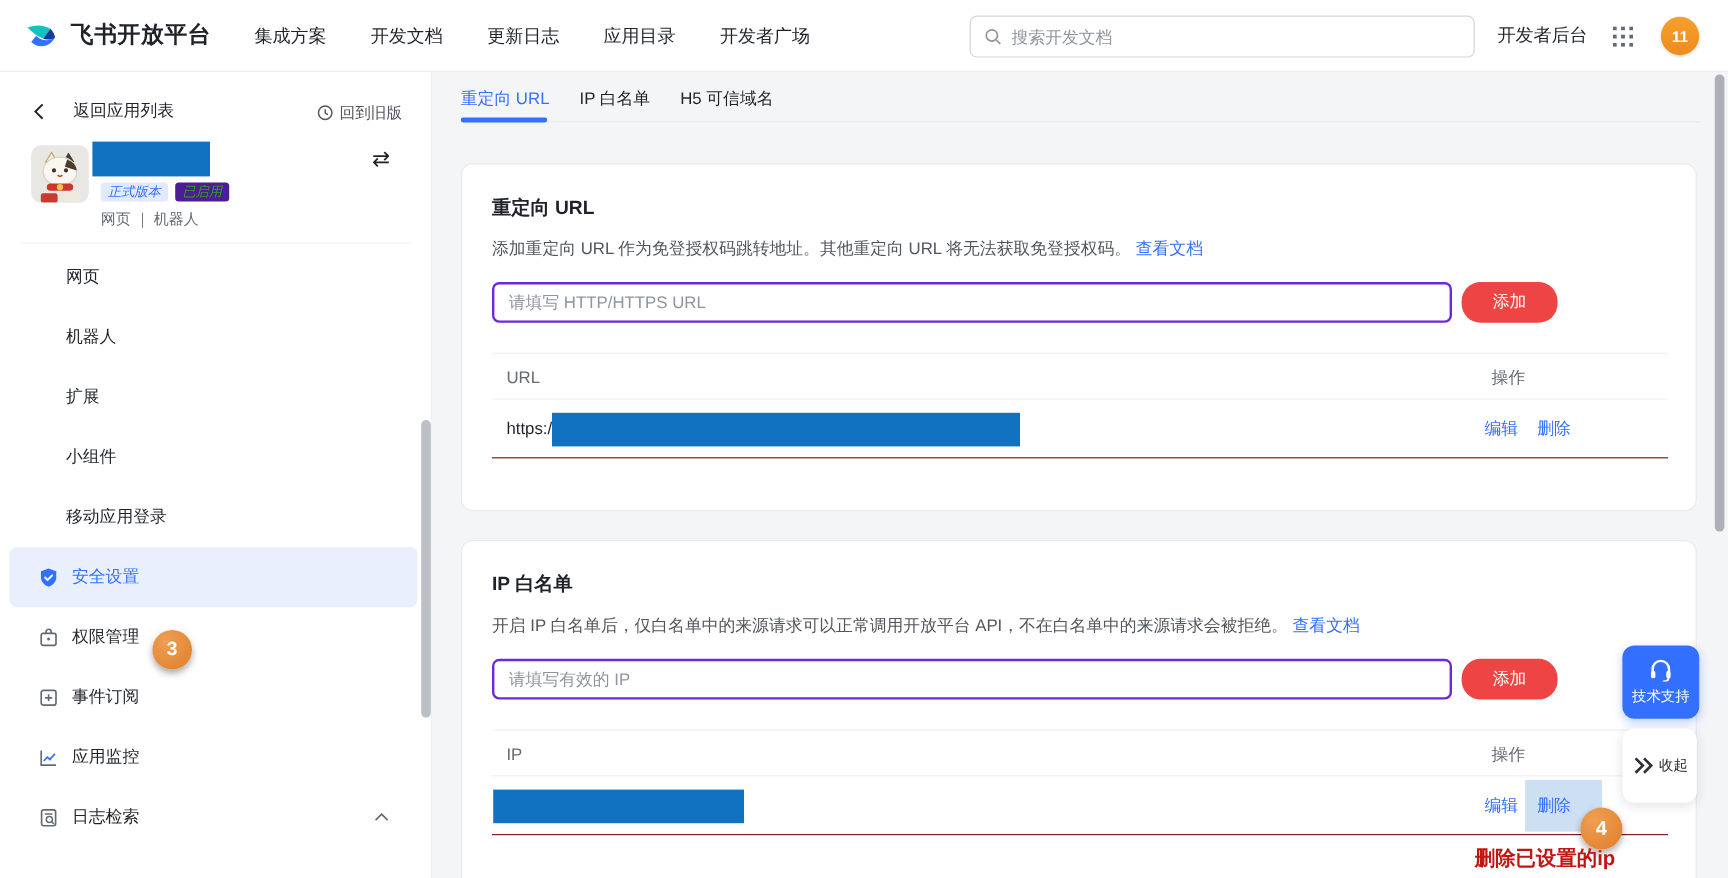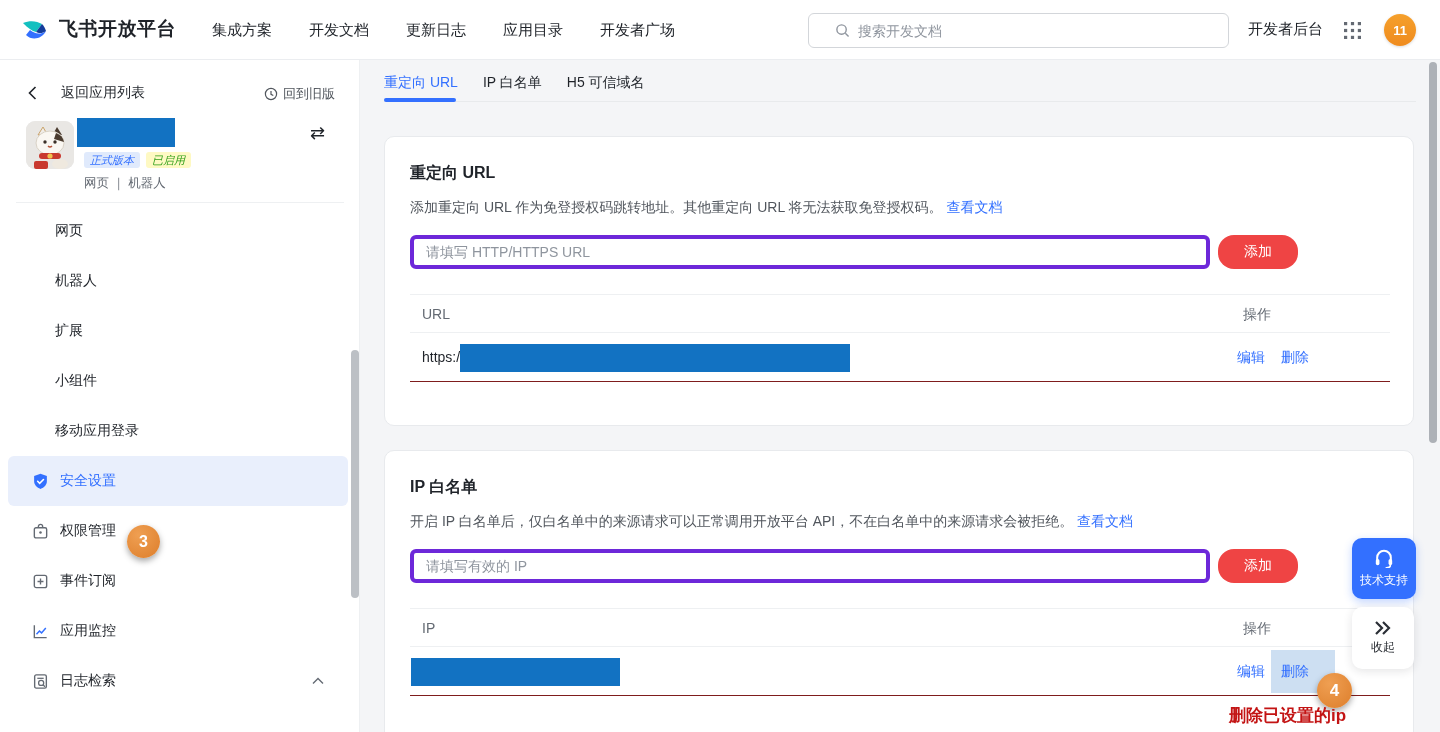--- a/index.html
+++ b/index.html
@@ -8,21 +8,21 @@
   .app { position:relative; width:1440px; height:732px; overflow:hidden; }
 
   
   .navbar { position:absolute; top:0; left:0; width:1440px; height:60px; background:#fff;
             border-bottom:1px solid #ebedf0; z-index:30; }
   .brand { position:absolute; left:20px; top:14px; display:flex; align-items:center; gap:9px; }
   .brand-title { font-size:19px; font-weight:700; letter-spacing:.5px; }
   .nav-links { position:absolute; left:212px; top:0; height:60px; display:flex; align-items:center; gap:37px; font-size:15px; }
   .nav-link { cursor:pointer; white-space:nowrap; }
   .search-box { position:absolute; left:808px; top:13px; width:421px; height:35px; border:1px solid #d3d6da;
-                border-radius:6px; display:flex; align-items:center; padding:0 26px; background:#fff; }
+                border-radius:6px; display:flex; align-items:center; padding:0 11px; background:#fff; }
   .search-box input { border:none; outline:none; flex:1; font-size:14px; margin-left:8px; color:#1f2329;
                       font-family:inherit; background:transparent; }
   .search-box input::placeholder { color:#8f959e; }
   .console-link { position:absolute; left:1248px; top:20px; font-size:15px; cursor:pointer; }
   .grid-icon { position:absolute; left:1344px; top:22px; cursor:pointer; }
   .avatar { position:absolute; left:1384px; top:14px; width:32px; height:32px; border-radius:50%;
             background:linear-gradient(180deg,#f5a02c,#ef8b1e); color:#fff; font-size:13px; font-weight:700;
             display:flex; align-items:center; justify-content:center; cursor:pointer;
             box-shadow:0 1px 3px rgba(0,0,0,.15); }
 
@@ -33,21 +33,21 @@
              font-size:14px; cursor:pointer; }
   .sb-old { position:absolute; right:24px; top:25px; display:flex; align-items:center; gap:5px;
             font-size:13px; color:#51565d; cursor:pointer; }
   .app-icon { position:absolute; left:26px; top:61px; width:48px; height:48px; border-radius:9px; overflow:hidden;
               background:#ececec; }
   .redact { background:#1272c2; position:absolute; }
   .app-name-redact { left:77px; top:58px; width:98px; height:29px; }
   .badge-row { position:absolute; left:84px; top:92px; display:flex; gap:6px;font-style:italic; }
   .badge { font-size:11px; line-height:16px; padding:0 6px; border-radius:3px; white-space:nowrap; }
   .badge-blue { background:#e0eafc; color:#3370ff; }
-  .badge-green { background:#fef9c3; color:#32a11c; }
+  .badge-green { background:#4c1d95; color:#32a11c; }
   .app-types { position:absolute; left:84px; top:115px; font-size:12.5px; color:#646a73; }
   .swap-icon { position:absolute; left:310px; top:62px; font-size:18px; color:#1f2329; cursor:pointer; }
   .sb-divider { position:absolute; left:16px; top:142px; width:328px; height:1px; background:#eef0f2; }
 
   .sb-item { position:absolute; left:0; width:352px; height:50px; display:flex; align-items:center;
              font-size:14px; cursor:pointer; }
   .sb-item .lbl { position:absolute; left:55px; }
   .sb-item2 .lbl { left:60px; }
   .sb-item2 .mi { position:absolute; left:32px; width:17px; height:17px; display:flex; }
   .sb-active { background:#e9effc; border-radius:6px; left:8px; width:340px; }
@@ -65,21 +65,21 @@
   .tab.active { color:#3370ff; }
   .tab-underline { position:absolute; left:24px; top:38px; width:72px; height:4px; border-radius:2px; background:#3370ff; }
   .tab-divider { position:absolute; left:24px; top:41px; width:1032px; height:1px; background:#e8eaec; }
 
   .card { position:absolute; left:24px; width:1030px; background:#fff; border:1px solid #e8eaed; border-radius:10px; }
   .card1 { top:76px; height:290px; }
   .card2 { top:390px; height:300px; }
   .card-title { position:absolute; left:25px; top:26px; font-size:16px; font-weight:700; }
   .card-desc { position:absolute; left:25px; top:62px; font-size:14px; color:#51565d; }
   .doc-link { color:#3370ff; cursor:pointer; }
-  .field-input { position:absolute; left:25px; top:98px; width:800px; height:34px; border:4px solid #6d28d9;
+  .field-input { position:absolute; left:25px; top:98px; width:800px; height:34px; border:2px solid #6d28d9;
                  border-radius:6px; padding:0 12px; font-size:14px; color:#1f2329; outline:none; font-family:inherit; }
   .field-input::placeholder { color:#8f959e; }
   .add-btn { position:absolute; left:833px; top:98px; width:80px; height:34px; background:#ef4444; color:#fff;
              font-size:14px; border:none; border-radius:16px; cursor:pointer; font-family:inherit; }
 
   .tbl { position:absolute; left:25px; top:157px; width:980px; }
   .thead { position:relative; height:39px; border-top:1px solid #eef0f2; border-bottom:1px solid #eef0f2; }
   .th1 { position:absolute; left:12px; top:11px; font-size:14px; color:#646a73; }
   .th2 { position:absolute; left:833px; top:11px; font-size:14px; color:#646a73; }
   .trow { position:relative; height:49px; border-bottom:1px solid #7f1d1d; }
@@ -89,21 +89,21 @@
   .row-actions { position:absolute; left:827px; top:16px; font-size:14px; display:flex; gap:16px; }
   .action-link { color:#3370ff; cursor:pointer; position:relative; z-index:2; }
   .delete-hl { position:absolute; left:861px; top:3px; width:64px; height:43px; background:#cddff2; z-index:1; }
 
   
   .support-btn { position:absolute; left:1352px; top:538px; width:64px; height:61px; background:#3370ff;
                  border-radius:10px; z-index:40; cursor:pointer; display:flex; flex-direction:column;
                  align-items:center; justify-content:center; gap:4px; box-shadow:0 3px 8px rgba(51,112,255,.3); }
   .support-btn .cap { color:#fff; font-size:12px; }
   .collapse-btn { position:absolute; left:1352px; top:607px; width:62px; height:62px; background:#fff;
-                  border-radius:10px; z-index:40; cursor:pointer; display:flex; flex-direction:column;
+                  border-radius:10px; z-index:40; cursor:pointer; display:flex; flex-direction:row;
                   align-items:center; justify-content:center; gap:3px; box-shadow:0 2px 10px rgba(31,35,41,.12); }
   .collapse-btn .cap { font-size:12px; color:#1f2329; }
 
   .ann-circle { position:absolute; border-radius:50%; background:radial-gradient(circle at 35% 30%,#ef9f52,#dd7e2b);
                 color:#fff; font-weight:700; display:flex; align-items:center; justify-content:center;
                 box-shadow:0 3px 6px rgba(0,0,0,.35); z-index:50; }
   .ann-3 { left:127px; top:525px; width:33px; height:33px; font-size:16px; }
   .ann-4 { left:1317px; top:673px; width:35px; height:35px; font-size:17px; }
   .ann-note { position:absolute; left:1229px; top:704px; font-size:17px; font-weight:700; color:#c31414; z-index:50; }
 

